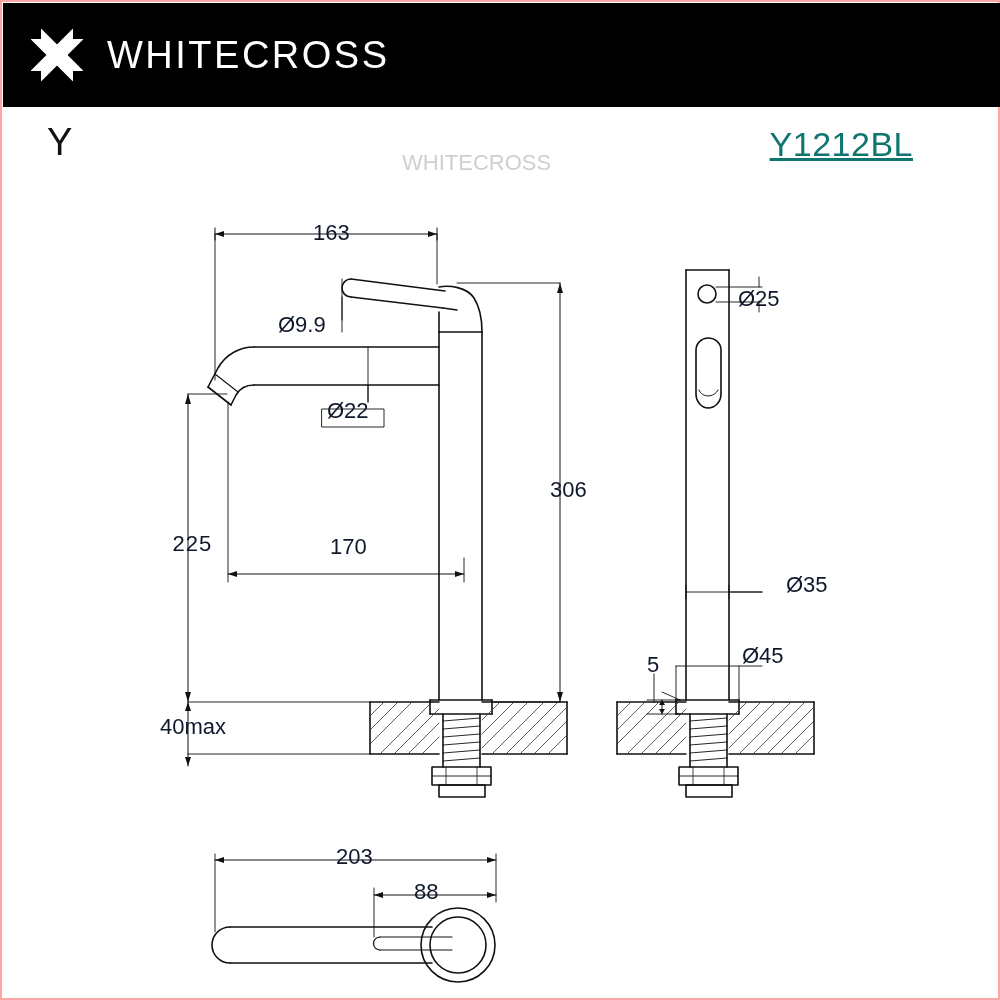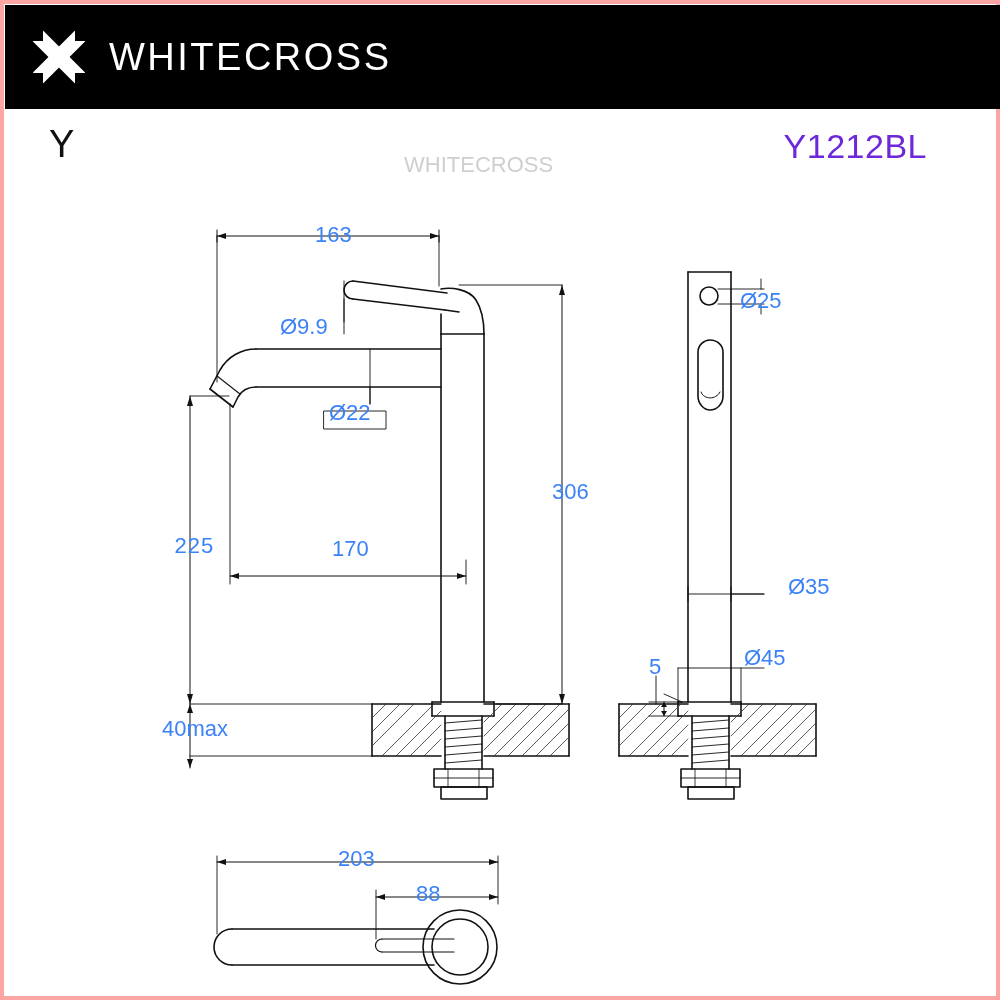--- a/index.html
+++ b/index.html
@@ -6,21 +6,21 @@
   body{
     width:1000px;height:1000px;
     background:#ffffff;
     font-family:"Liberation Sans", sans-serif;
     color:#111;
     position:relative;
     overflow:hidden;
   }
   .page{
     position:absolute;left:0;top:0;width:1000px;height:1000px;
-    border:4px solid #fca5a5;
+    border:2px solid #fca5a5;
     box-sizing:border-box;
   }
   
   .header{
     position:absolute;left:1px;top:1px;width:998px;height:104px;
     background:#000;
     display:flex;align-items:center;
   }
   .logo-mark{
     margin-left:26px;width:56px;height:56px;position:relative;flex:none;
@@ -42,26 +42,26 @@
     color:#fff;font-size:38px;letter-spacing:2.5px;margin-left:22px;font-weight:400;
   }
   
   .title-row{
     position:absolute;left:1px;top:105px;width:998px;height:82px;
   }
   .series{
     position:absolute;left:44px;top:14px;font-size:38px;color:#111;
   }
   .model{
-    position:absolute;right:76px;top:18px;font-size:34px;color:#6d28d9;letter-spacing:0.5px;
+    position:absolute;right:88px;top:18px;font-size:34px;color:#0f766e;letter-spacing:0.5px;text-decoration:underline;
   }
   
   .canvas{position:absolute;left:0;top:0;width:1000px;height:1000px;}
   .dimtext{
-    position:absolute;font-size:20px;color:#3b82f6;white-space:nowrap;
+    position:absolute;font-size:20px;color:#0f172a;white-space:nowrap;
   }
   .dimtext.big{font-size:22px;}
   .watermark{
     position:absolute;font-size:22px;color:#cfcfcf;white-space:nowrap;
   }
 </style>
 </head>
 <body>
 
 <div class="page">

